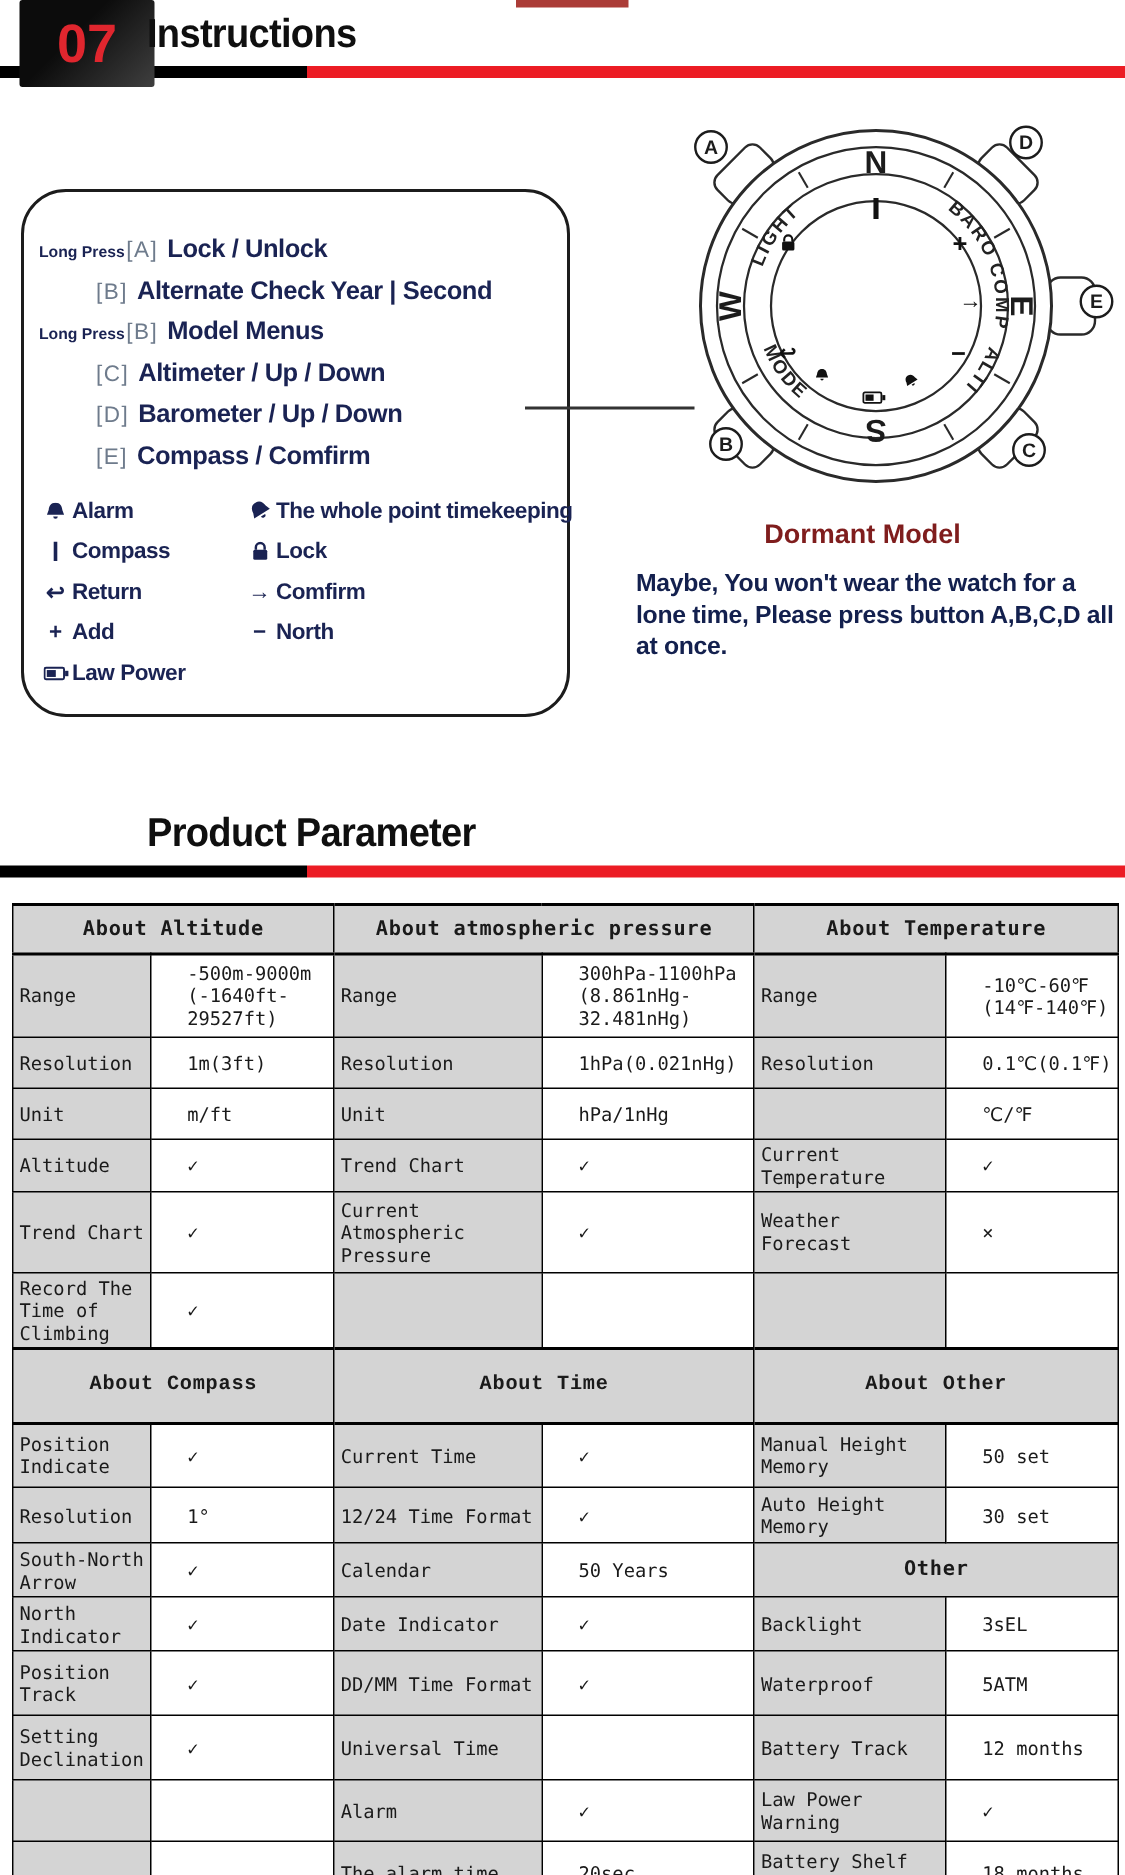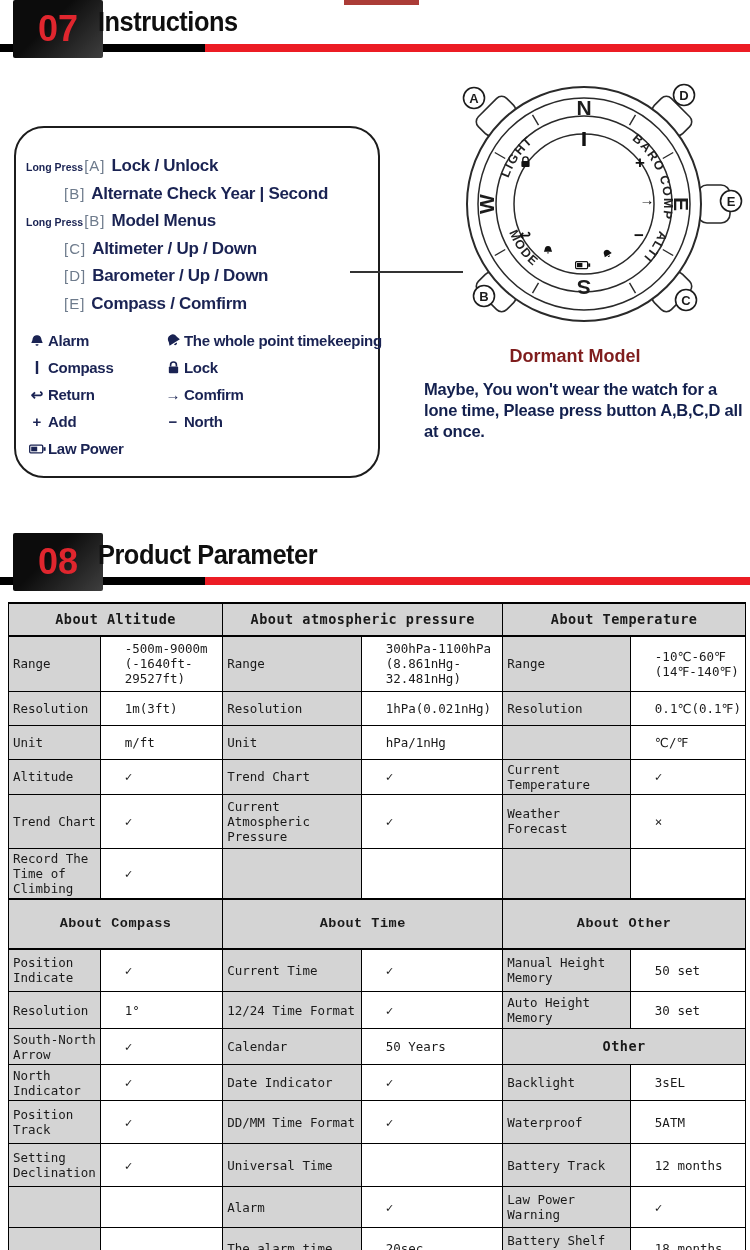--- a/index.html
+++ b/index.html
@@ -262,21 +262,20 @@
     </g>
   </g>
 </svg>
 </div>
 
 <div class="dormant-title">Dormant Model</div>
 <div class="dormant-body">Maybe, You won't  wear the watch for a lone time, Please press button A,B,C,D all at once.</div>
 
 <div class="sec-header" style="top:533px;">
   <div class="sec-bar"></div>
-  <div class="sec-num">08</div>
   <div class="sec-title">Product Parameter</div>
 </div>
 
 <table class="param-table">
   <colgroup>
     <col style="width:90px">
       <col style="width:127px">
       <col style="width:147px">
     <col style="width:143px">
       <col style="width:134px">

